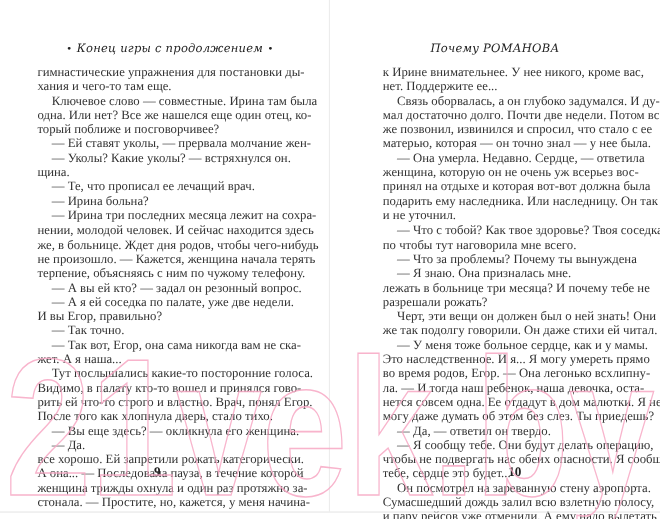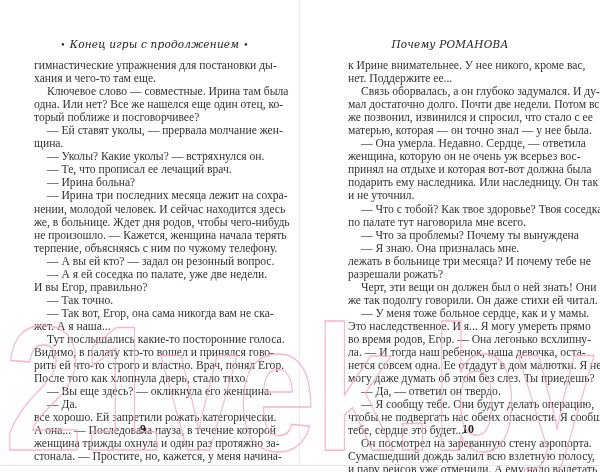--- a/index.html
+++ b/index.html
@@ -47,22 +47,22 @@
     <div class="header">
       <span class="dot">•</span><span>Конец игры с продолжением</span><span class="dot">•</span>
     </div>
     <div class="body-text" id="left-body">
         <span class="line">гимнастические упражнения для постановки ды-</span>
         <span class="line last">хания и чего-то там еще.</span>
         <span class="line ind">Ключевое слово — совместные. Ирина там была</span>
         <span class="line">одна. Или нет? Все же нашелся еще один отец, ко-</span>
         <span class="line last">торый поближе и посговорчивее?</span>
         <span class="line ind">— Ей ставят уколы, — прервала молчание жен-</span>
+        <span class="line ind last">— Уколы? Какие уколы? — встряхнулся он.</span>
         <span class="line last">щина.</span>
-        <span class="line ind last">— Уколы? Какие уколы? — встряхнулся он.</span>
         <span class="line ind last">— Те, что прописал ее лечащий врач.</span>
         <span class="line ind last">— Ирина больна?</span>
         <span class="line ind">— Ирина три последних месяца лежит на сохра-</span>
         <span class="line">нении, молодой человек. И сейчас находится здесь</span>
         <span class="line">же, в больнице. Ждет дня родов, чтобы чего-нибудь</span>
         <span class="line">не произошло. — Кажется, женщина начала терять</span>
         <span class="line last">терпение, объясняясь с ним по чужому телефону.</span>
         <span class="line ind last">— А вы ей кто? — задал он резонный вопрос.</span>
         <span class="line ind">— А я ей соседка по палате, уже две недели.</span>
         <span class="line last">И вы Егор, правильно?</span>
@@ -95,21 +95,21 @@
         <span class="line ind">Связь оборвалась, а он глубоко задумался. И ду-</span>
         <span class="line">мал достаточно долго. Почти две недели. Потом все</span>
         <span class="line">же позвонил, извинился и спросил, что стало с ее</span>
         <span class="line last">матерью, которая — он точно знал — у нее была.</span>
         <span class="line ind">— Она умерла. Недавно. Сердце, — ответила</span>
         <span class="line">женщина, которую он не очень уж всерьез вос-</span>
         <span class="line">принял на отдыхе и которая вот-вот должна была</span>
         <span class="line">подарить ему наследника. Или наследницу. Он так</span>
         <span class="line last">и не уточнил.</span>
         <span class="line ind">— Что с тобой? Как твое здоровье? Твоя соседка</span>
-        <span class="line last">по палате тут наговорила мне всего.</span>
+        <span class="line last">по чтобы тут наговорила мне всего.</span>
         <span class="line ind">— Что за проблемы? Почему ты вынуждена</span>
         <span class="line ind last">— Я знаю. Она призналась мне.</span>
         <span class="line">лежать в больнице три месяца? И почему тебе не</span>
         <span class="line last">разрешали рожать?</span>
         <span class="line ind">Черт, эти вещи он должен был о ней знать! Они</span>
         <span class="line last">же так подолгу говорили. Он даже стихи ей читал.</span>
         <span class="line ind">— У меня тоже больное сердце, как и у мамы.</span>
         <span class="line">Это наследственное. И я... Я могу умереть прямо</span>
         <span class="line">во время родов, Егор. — Она легонько всхлипну-</span>
         <span class="line">ла. — И тогда наш ребенок, наша девочка, оста-</span>

